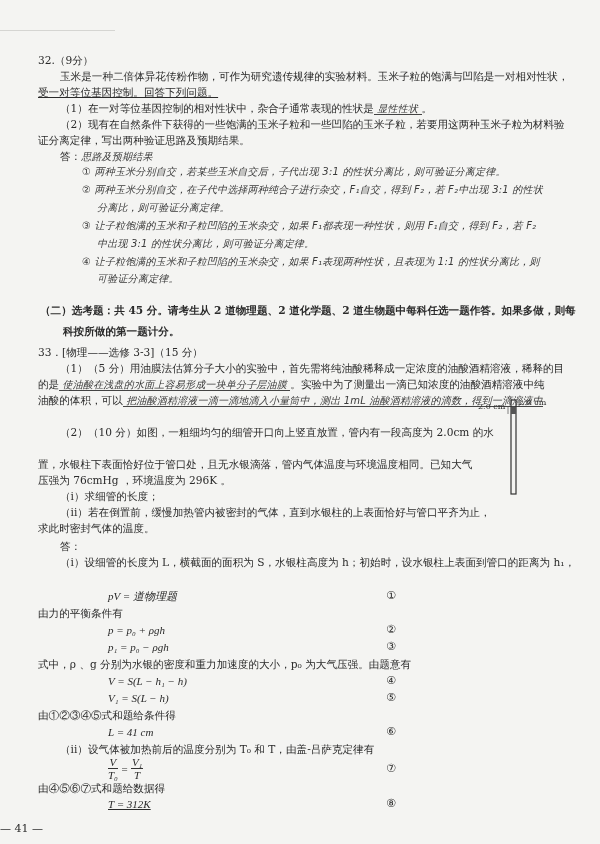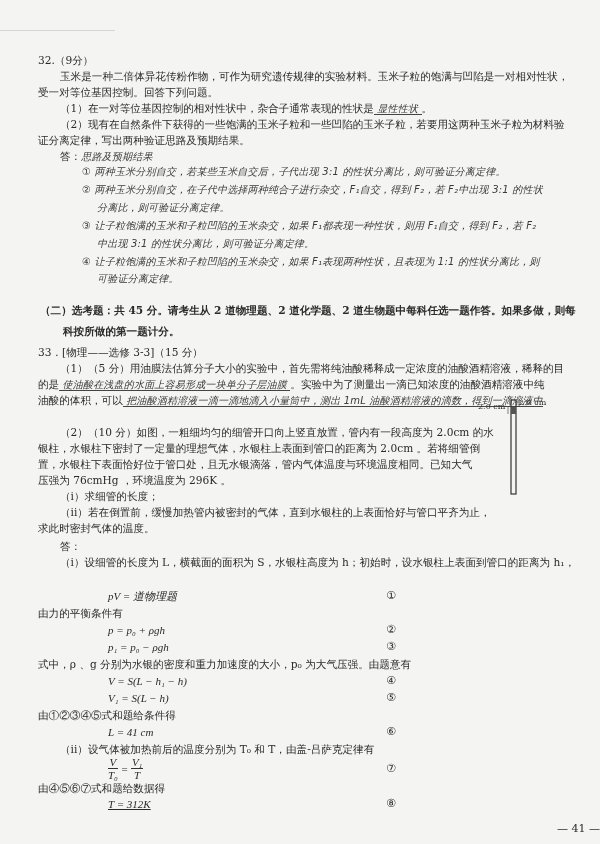--- a/index.html
+++ b/index.html
@@ -14,32 +14,32 @@
   .scanline { position:absolute; left:0; top:30px; width:115px; height:1px; background:#d5d5d2; }
   .abs { position:absolute; white-space:nowrap; font-size:10.6px; line-height:14px; }
   .hw { font-family: "DejaVu Sans", "Liberation Sans", sans-serif; font-style:italic; color:#3a3a3a; font-size:10px; letter-spacing:0.2px; }
   .bold { font-weight:bold; }
   u.ul { text-decoration:none; border-bottom:1px solid #444; padding-bottom:0; }
   .math { font-family:"Liberation Serif","DejaVu Serif",serif; font-style:italic; font-size:11px; }
   .num { position:absolute; font-size:11px; font-family:"DejaVu Sans", sans-serif; }
   .frac { display:inline-block; text-align:center; vertical-align:middle; }
   .frac .top { display:block; border-bottom:1px solid #333; padding:0 1px; line-height:12px; }
   .frac .bot { display:block; line-height:12px;text-align:center; }
-  .footer { position:absolute; left:0; width:600px; top:796px; text-align:right; font-size:11px; }
+  .footer { position:absolute; left:0; width:600px; top:796px; text-align:left; font-size:11px; }
   .tube { position:absolute; }
 </style>
 </head>
 <body>
 
 <div class="page">
   <div class="scanline"></div>
 
   <div class="abs" style="left:38px;top:53px;">32.（9分）</div>
   <div class="abs" style="left:60px;top:69px;">玉米是一种二倍体异花传粉作物，可作为研究遗传规律的实验材料。玉米子粒的饱满与凹陷是一对相对性状，</div>
-  <div class="abs" style="left:38px;top:85px;">受一对等位基因控制。回答下列问题。</div>
+  <div class="abs" style="left:38px;top:85px;text-decoration:underline;">受一对等位基因控制。回答下列问题。</div>
   <div class="abs" style="left:60px;top:101px;">
     <span>（1）在一对等位基因控制的相对性状中，杂合子通常表现的性状是</span><u class="ul hw"> 显性性状 </u><span>。</span>
   </div>
   <div class="abs" style="left:60px;top:117px;">（2）现有在自然条件下获得的一些饱满的玉米子粒和一些凹陷的玉米子粒，若要用这两种玉米子粒为材料验</div>
   <div class="abs" style="left:38px;top:133px;">证分离定律，写出两种验证思路及预期结果。</div>
 
   <div class="abs" style="left:60px;top:149px;">
     <span>答：</span><span class="hw">思路及预期结果</span>
   </div>
   <div class="abs hw" style="left:82px;top:165px;">① 两种玉米分别自交，若某些玉米自交后，子代出现 3:1 的性状分离比，则可验证分离定律。</div>
@@ -56,21 +56,20 @@
   <div class="abs" style="left:38px;top:345px;">33．[物理——选修 3-3]（15 分）</div>
   <div class="abs" style="left:60px;top:361px;">（1）（5 分）用油膜法估算分子大小的实验中，首先需将纯油酸稀释成一定浓度的油酸酒精溶液，稀释的目</div>
   <div class="abs" style="left:38px;top:377px;">
     <span>的是</span><u class="ul hw"> 使油酸在浅盘的水面上容易形成一块单分子层油膜 </u><span>。实验中为了测量出一滴已知浓度的油酸酒精溶液中纯</span>
   </div>
   <div class="abs" style="left:38px;top:393px;">
     <span>油酸的体积，可以</span><u class="ul hw"> 把油酸酒精溶液一滴一滴地滴入小量筒中，测出 1mL 油酸酒精溶液的滴数，得到一滴溶液中</u>
   </div>
 
   <div class="abs" style="left:60px;top:425px;">（2）（10 分）如图，一粗细均匀的细管开口向上竖直放置，管内有一段高度为 2.0cm 的水</div>
-  <div class="abs" style="left:38px;top:441px;">银柱，水银柱下密封了一定量的理想气体，水银柱上表面到管口的距离为 2.0cm 。若将细管倒</div>
   <div class="abs" style="left:38px;top:457px;">置，水银柱下表面恰好位于管口处，且无水银滴落，管内气体温度与环境温度相同。已知大气</div>
   <div class="abs" style="left:38px;top:473px;">压强为 76cmHg ，环境温度为 296K 。</div>
   <div class="abs" style="left:60px;top:489px;">（i）求细管的长度；</div>
   <div class="abs" style="left:60px;top:505px;">（ii）若在倒置前，缓慢加热管内被密封的气体，直到水银柱的上表面恰好与管口平齐为止，</div>
   <div class="abs" style="left:38px;top:521px;">求此时密封气体的温度。</div>
 
   <div>
     <div class="abs" style="left:478px;top:400px;font-size:8px;">2.0 cm</div>
     <div class="abs" style="left:519px;top:396px;font-size:8px;">2.0 cm</div>
     <svg class="tube" style="left:505px;top:398px;" width="20" height="100">

